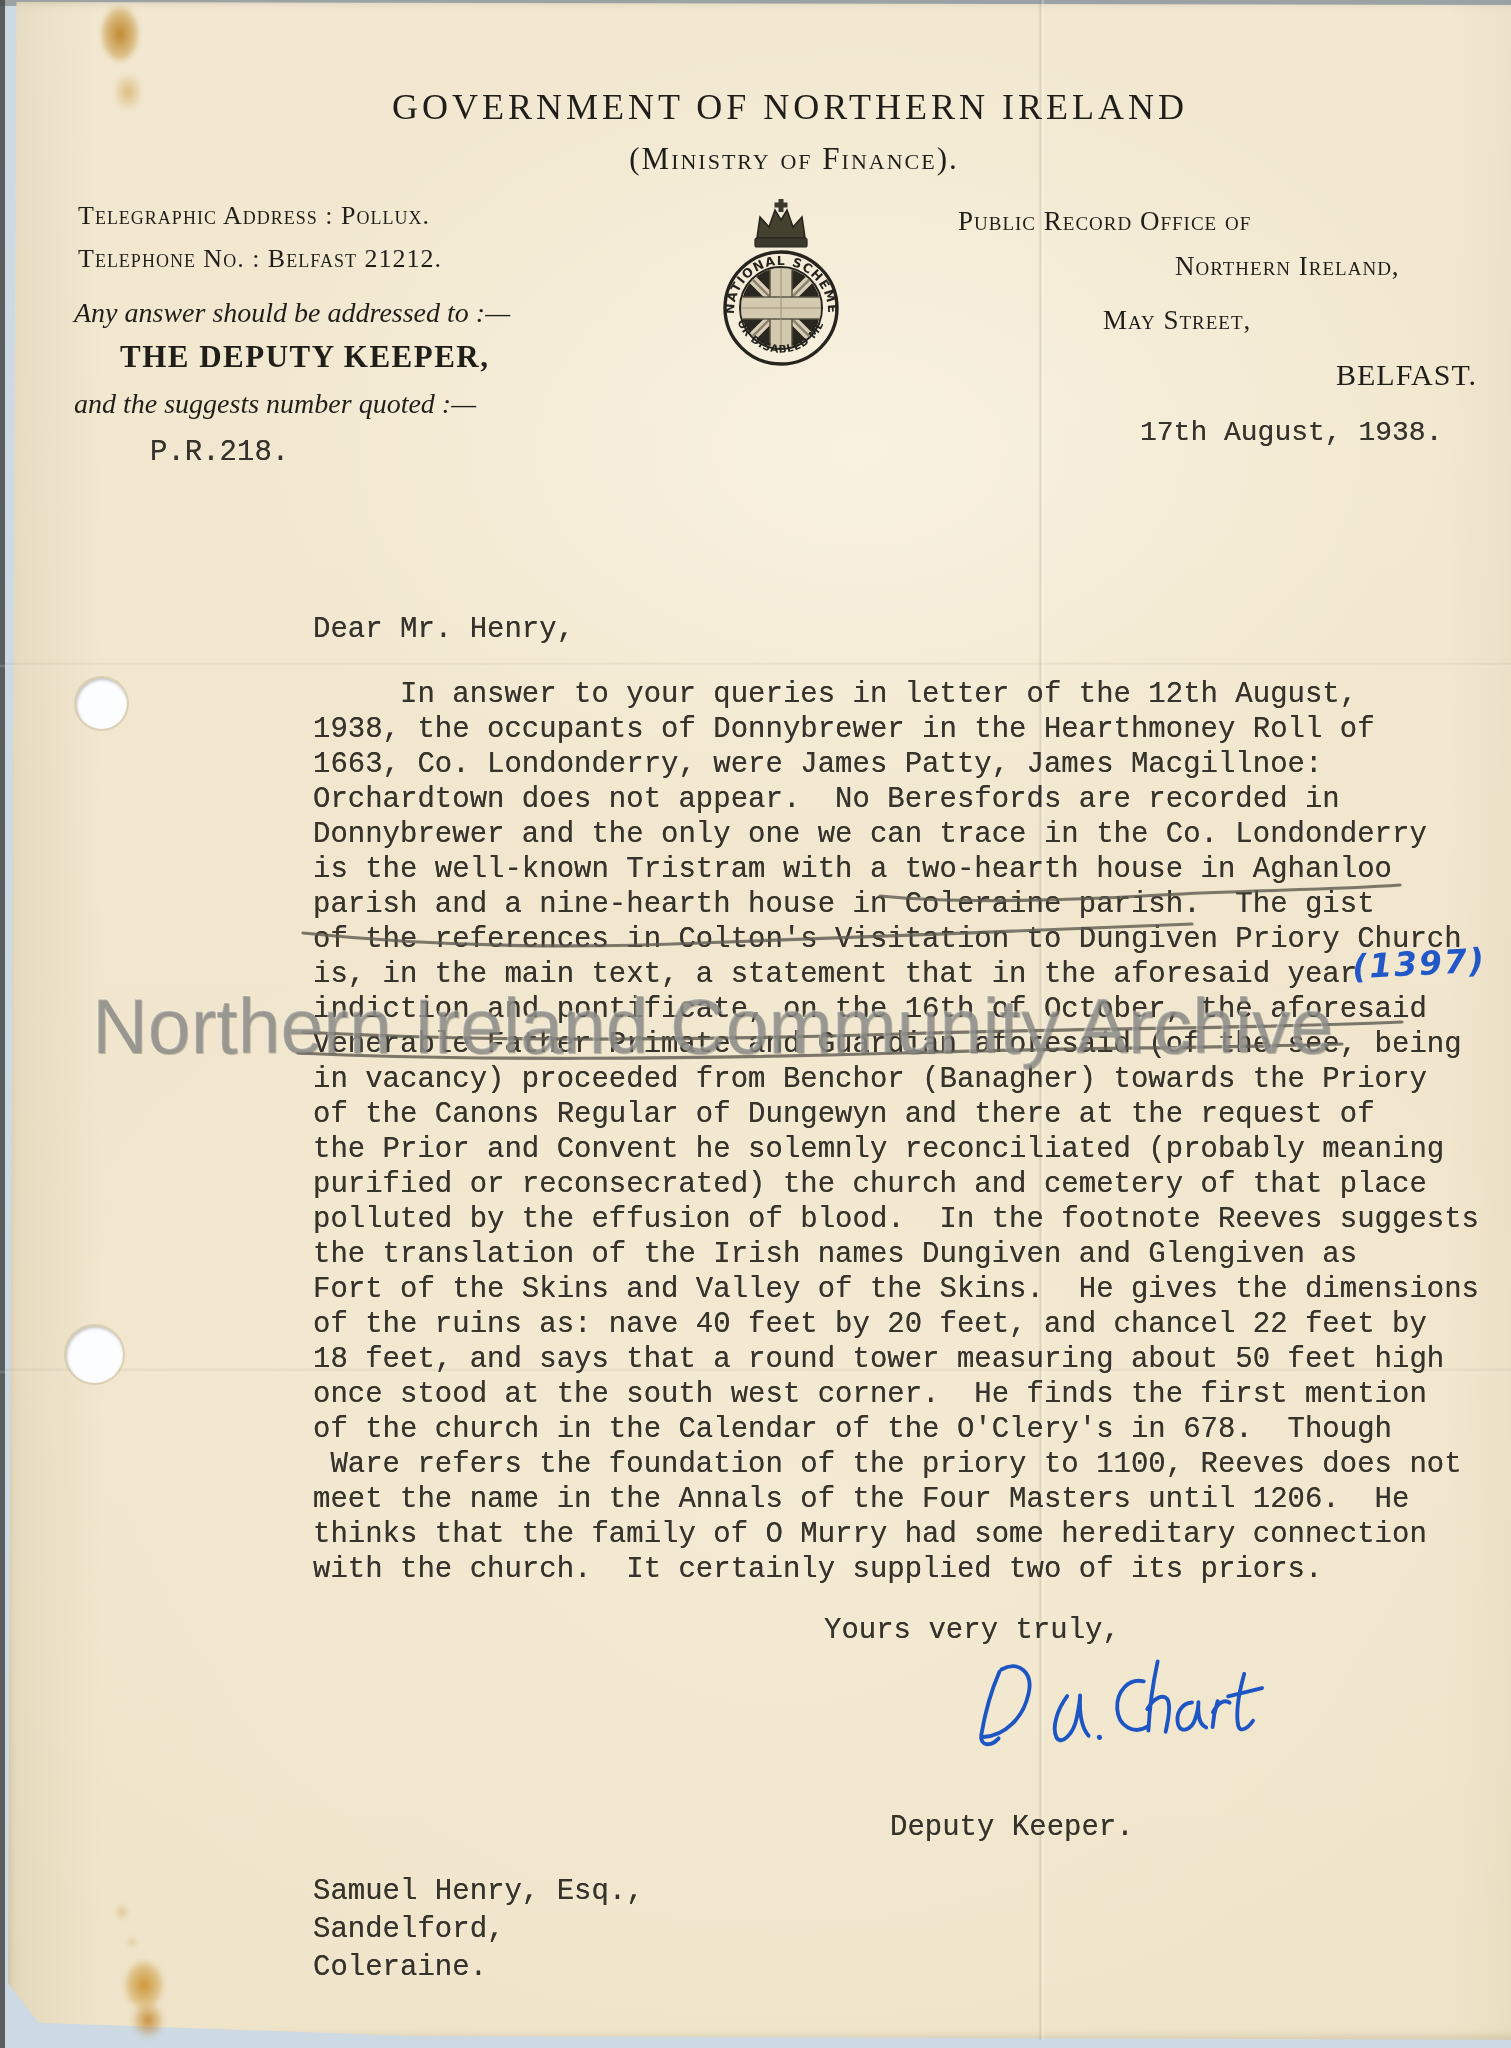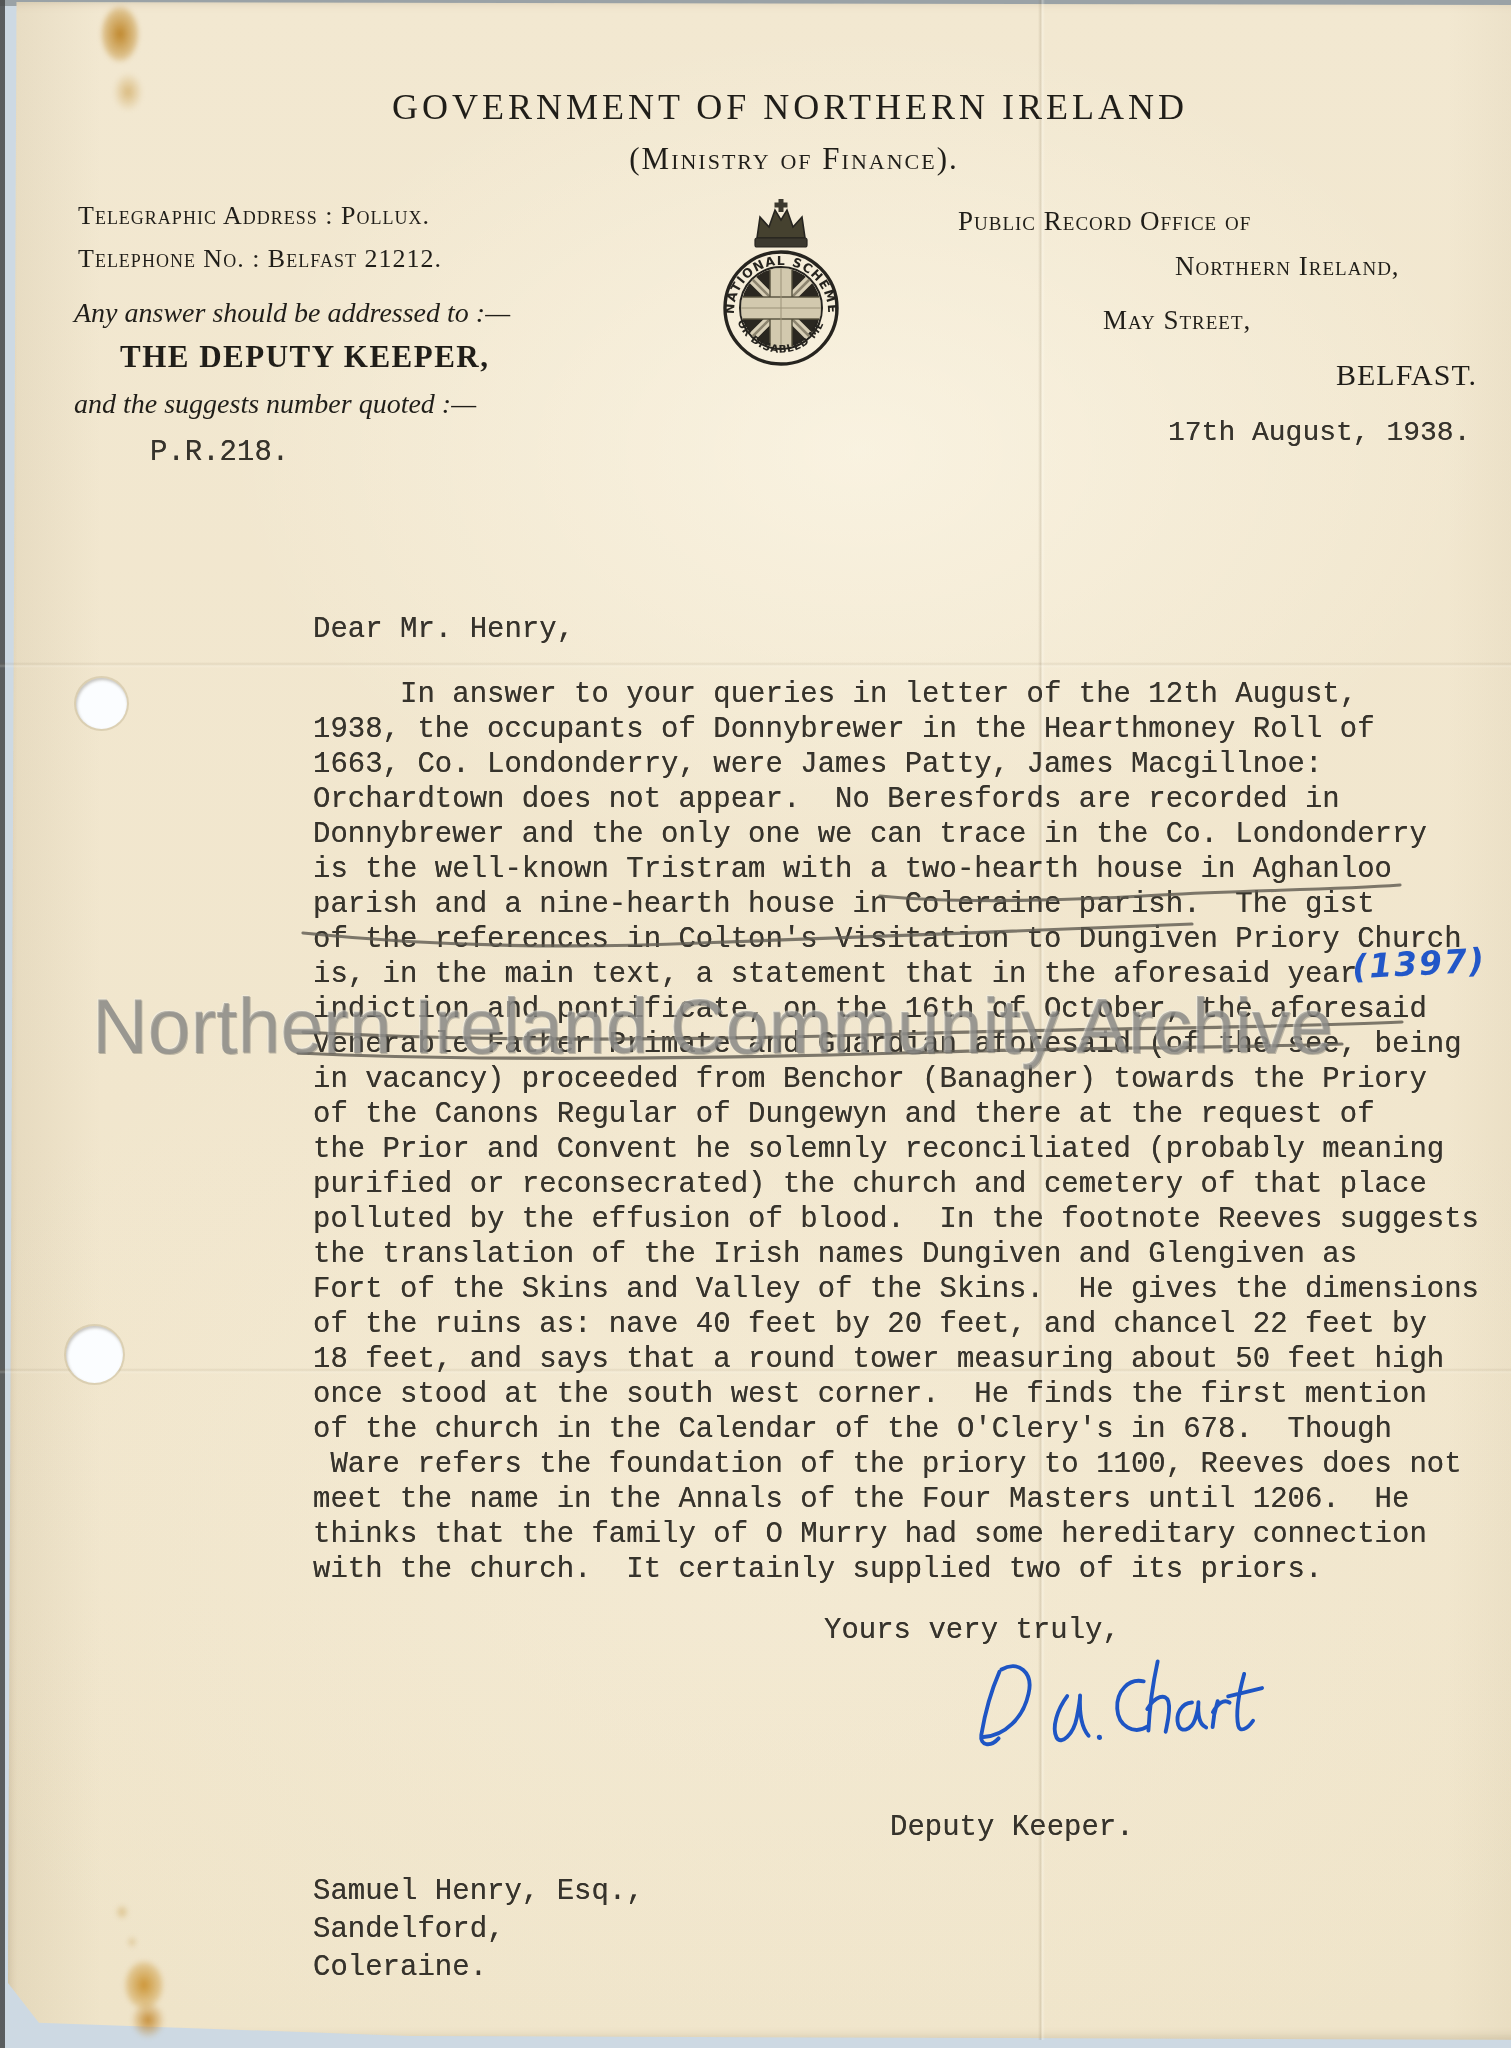--- a/index.html
+++ b/index.html
@@ -56,21 +56,21 @@
   .lh-answer-note{left:74px;top:297px;}
   .lh-deputy{position:absolute;left:120px;top:339px;font-weight:bold;font-size:31px;letter-spacing:1.5px;white-space:nowrap;}
   .lh-quote-note{left:74px;top:388px;}
   .mono{font-family:"Liberation Mono", monospace;color:#36332c;white-space:pre;
     text-shadow:0 0 .6px rgba(45,42,35,.75);}
   .lh-ref{position:absolute;left:150px;top:436px;font-size:29px;}
   .lh-office1{left:958px;top:206px;font-size:27px;}
   .lh-office2{left:1152px;top:251px;font-size:27px;margin-left:23px;}
   .lh-street{left:1103px;top:305px;font-size:27px;}
   .lh-city{position:absolute;left:1336px;top:358px;font-size:30px;letter-spacing:1px;white-space:nowrap;}
-  .lh-date{position:absolute;left:1140px;top:417px;font-size:28px;margin-left:28px;}
+  .lh-date{position:absolute;left:1140px;top:417px;font-size:28px;}
   .emblem{position:absolute;left:711px;top:196px;width:140px;height:180px;}
 
   
   .tline{height:35px;font-family:"Liberation Mono",monospace;font-size:29px;line-height:35px;
     color:#36332c;white-space:pre;text-shadow:0 0 .6px rgba(45,42,35,.75);}
   .salutation{position:absolute;left:313px;top:612px;}
   #body-lines{position:absolute;left:313px;top:677px;width:1200px;z-index:2;}
   .closing{position:absolute;left:824px;top:1613px;}
   .signer-title{position:absolute;left:890px;top:1810px;text-align:right;}
   .recipient{position:absolute;left:313px;top:1873px;z-index:2;}

